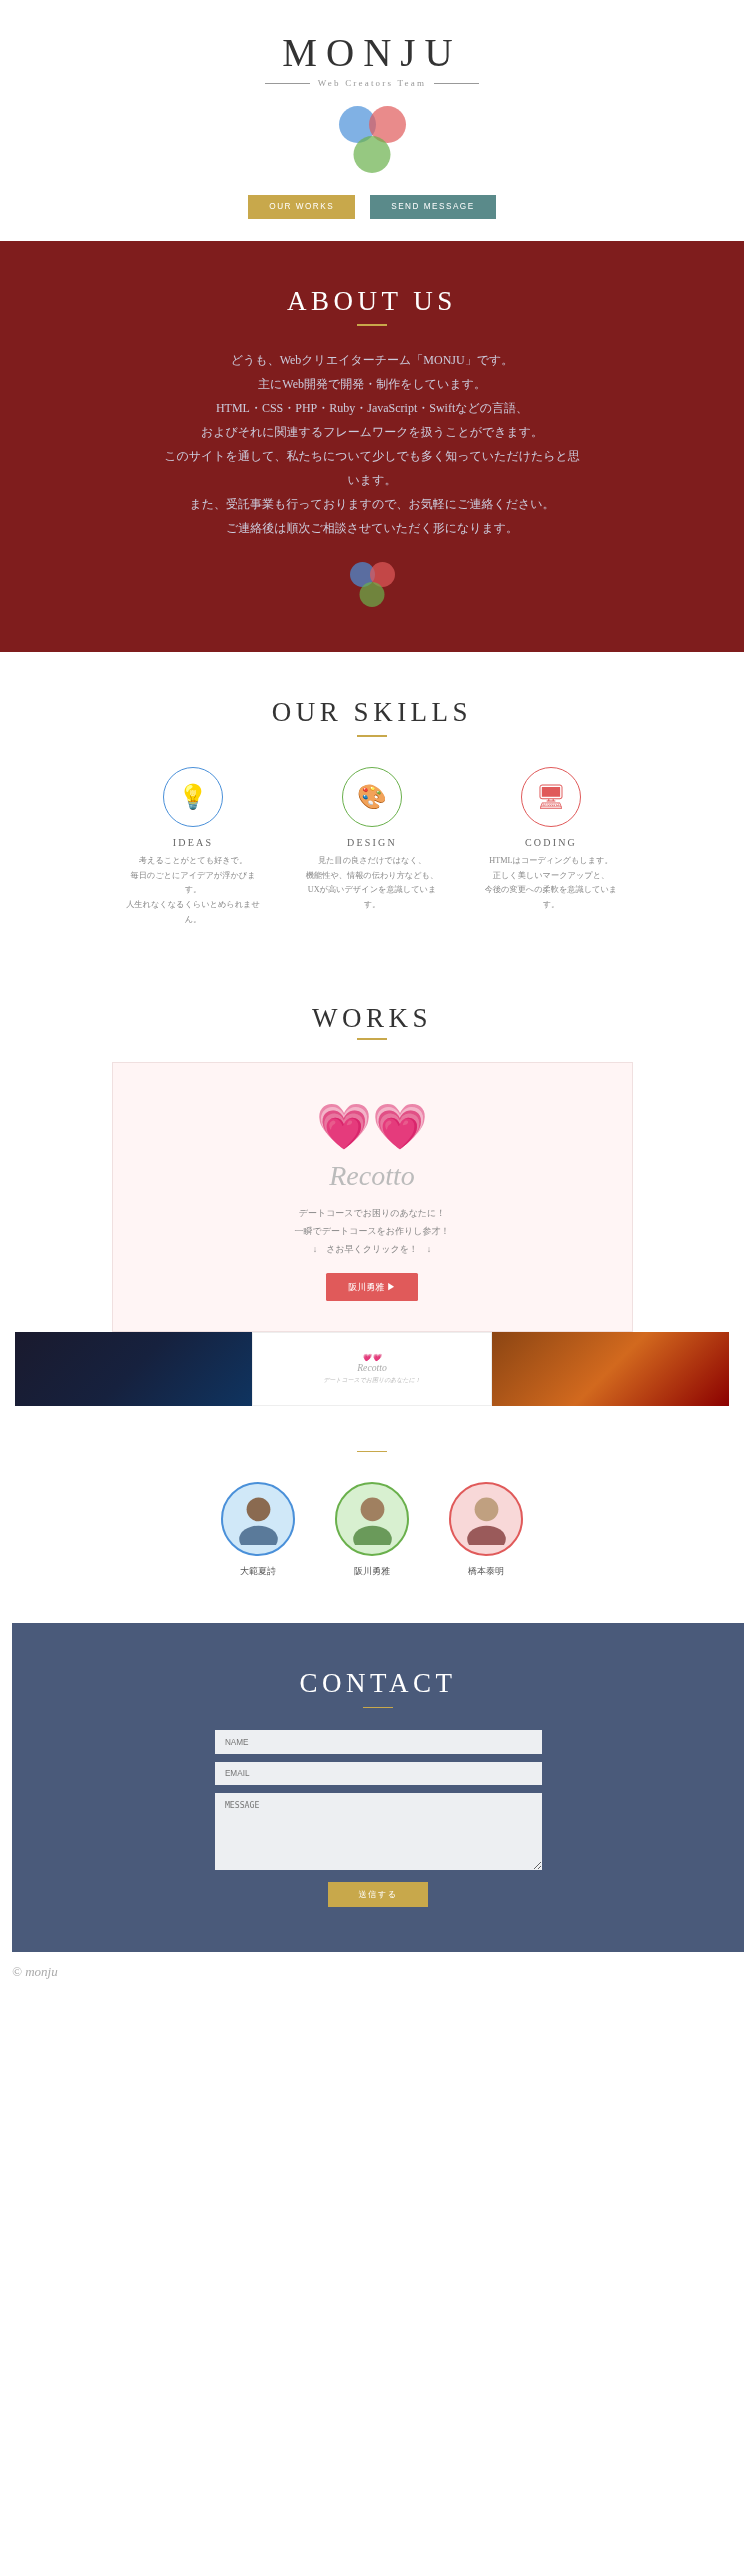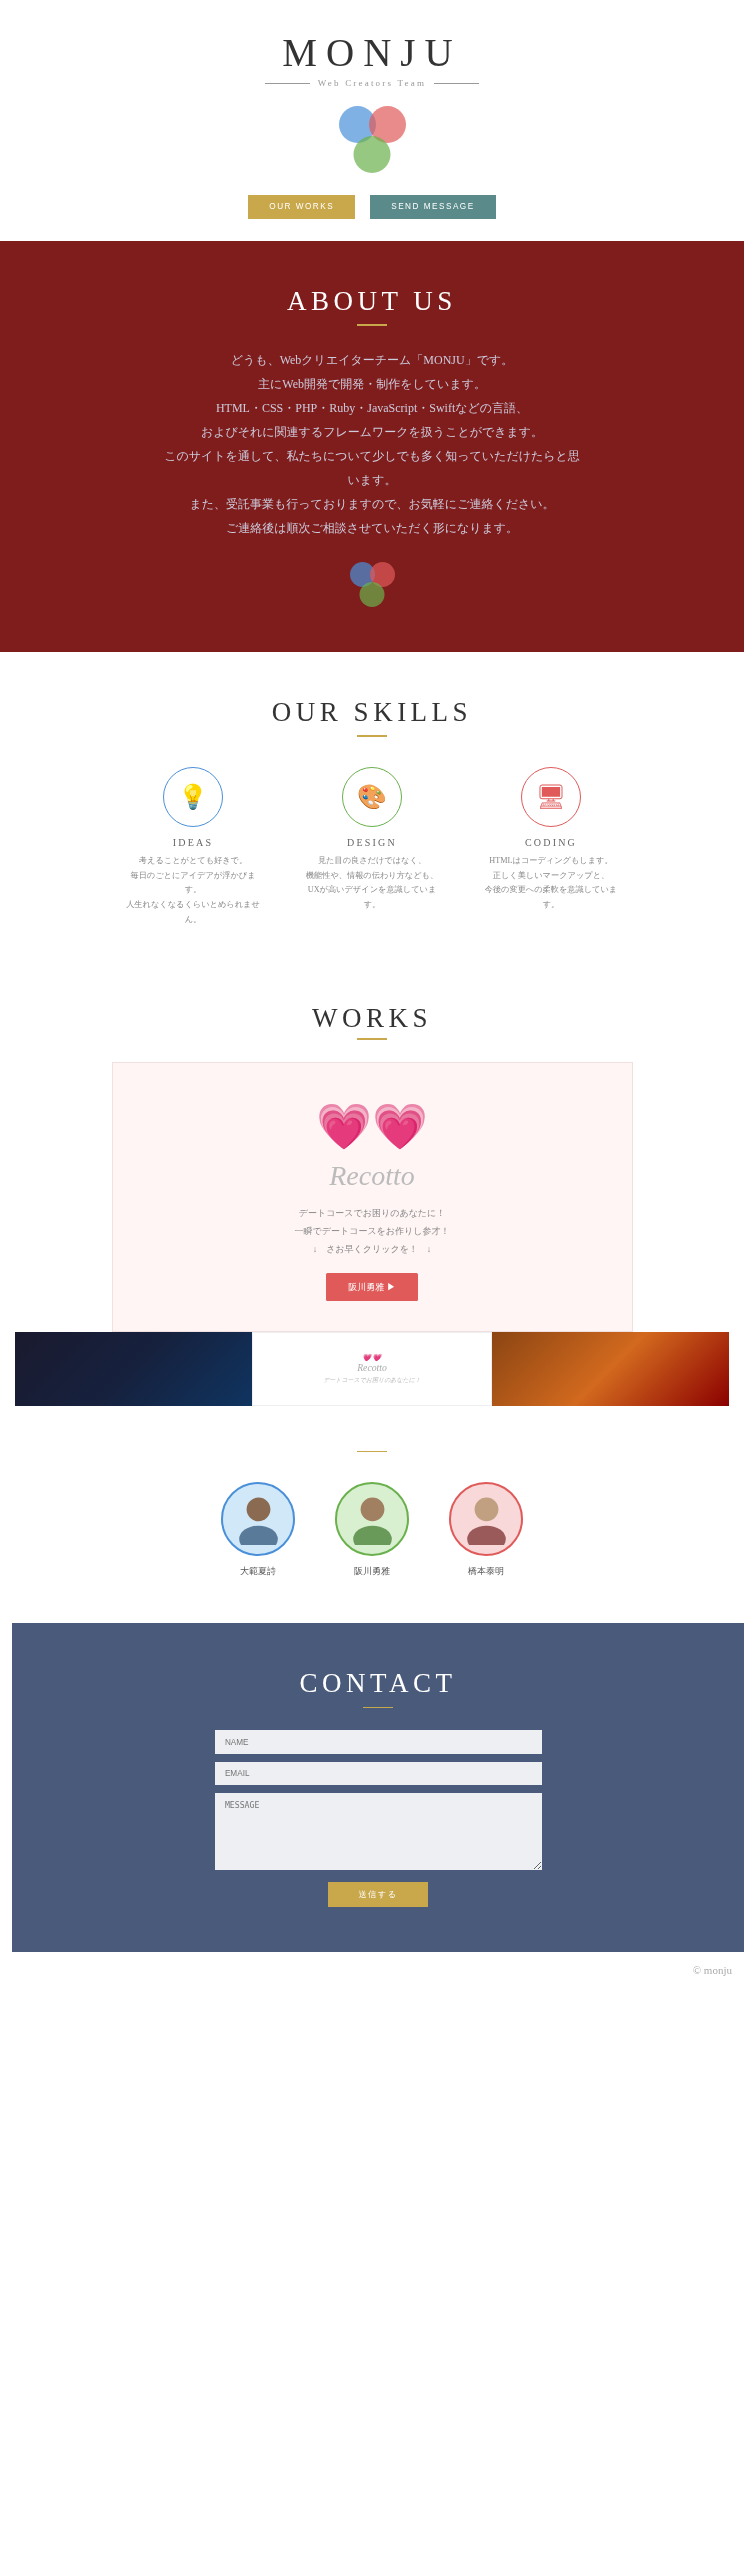--- a/index.html
+++ b/index.html
@@ -65,21 +65,21 @@
 
     
     .contact-section { background: #4a5a7a; padding: 45px 15px; text-align: center; margin-left: 12px; }
     .contact-section .section-title { color: #fff; }
     .contact-form { max-width: 327px; margin: 22px auto 0; }
     .contact-input { width: 100%; background: rgba(255,255,255,0.9); border: none; padding: 7.4px 10.4px; margin-bottom: 7.4px; font-size: 8.2px; color: #888; display: block; }
     .contact-textarea { width: 100%; background: rgba(255,255,255,0.9); border: none; padding: 7.4px 10.4px; margin-bottom: 12px; font-size: 8.2px; color: #888; height: 77px; resize: vertical; display: block; }
     .contact-submit { background: #c8a84b; color: #fff; border: none; padding: 7.4px 30px; font-size: 8.2px; cursor: pointer; letter-spacing: 1.5px; }
 
     
-    .footer { background: #fff; text-align: right; padding: 12px; font-size: 11px; color: #aaa; }
+    .footer { background: #fff; text-align: left; padding: 12px; font-size: 13px; color: #aaa; font-style: italic; }
   </style>
 </head>
 <body>
 
 <section class="hero">
   <h1 class="hero-title">MONJU</h1>
   <div class="hero-sub">Web Creators Team</div>
   <div class="venn">
     <div class="venn-circle venn-blue"></div>
     <div class="venn-circle venn-red"></div>

